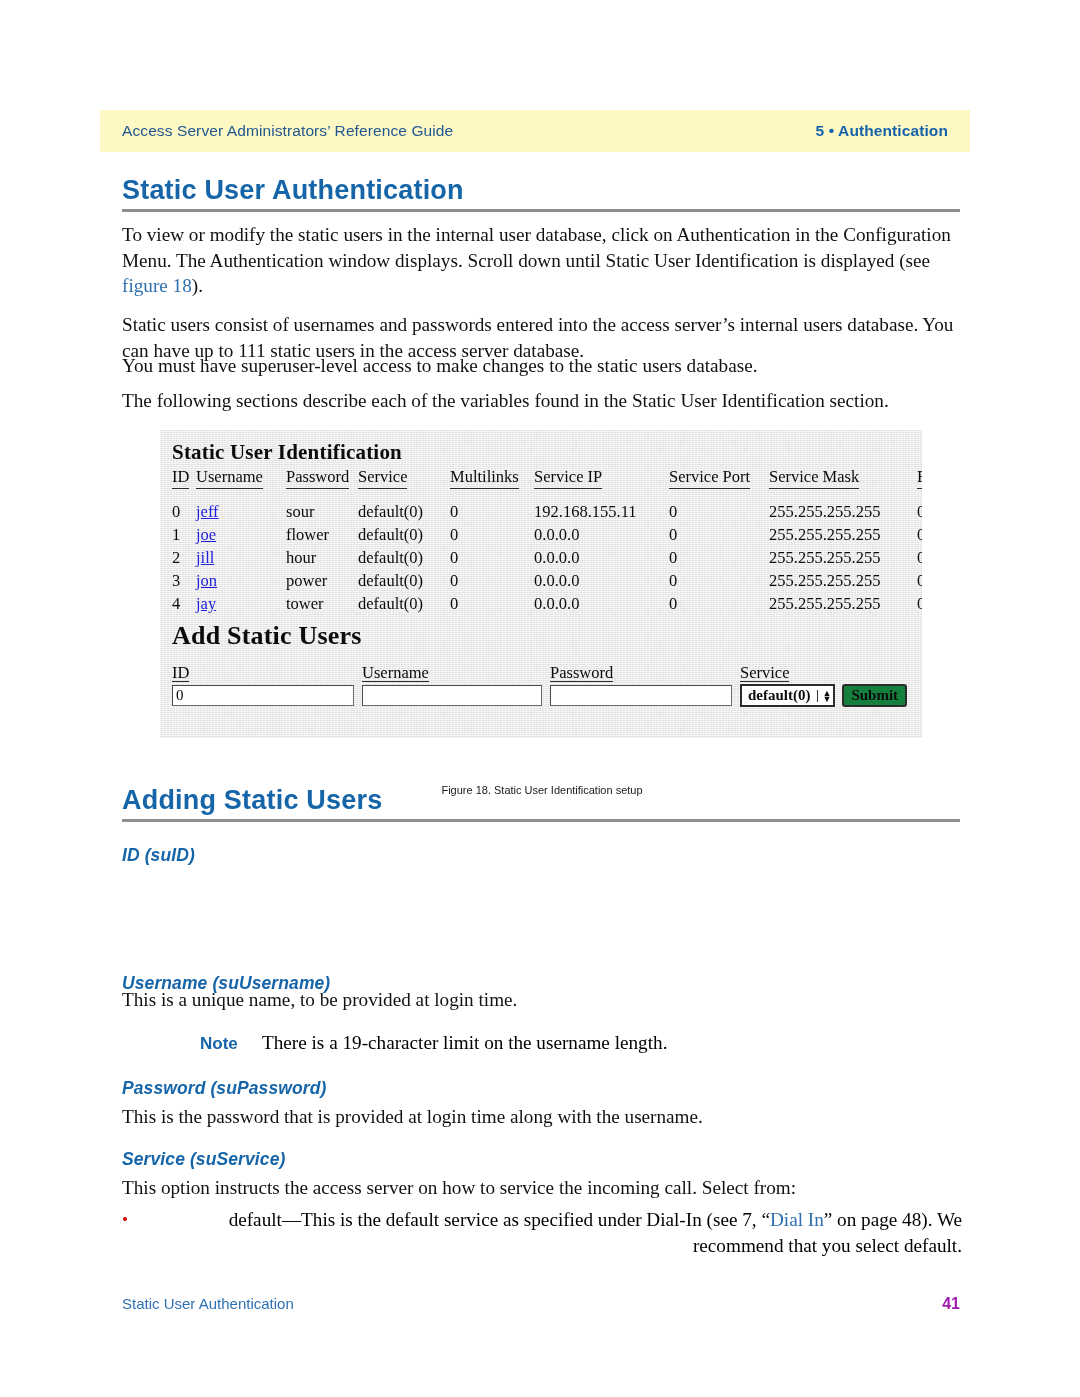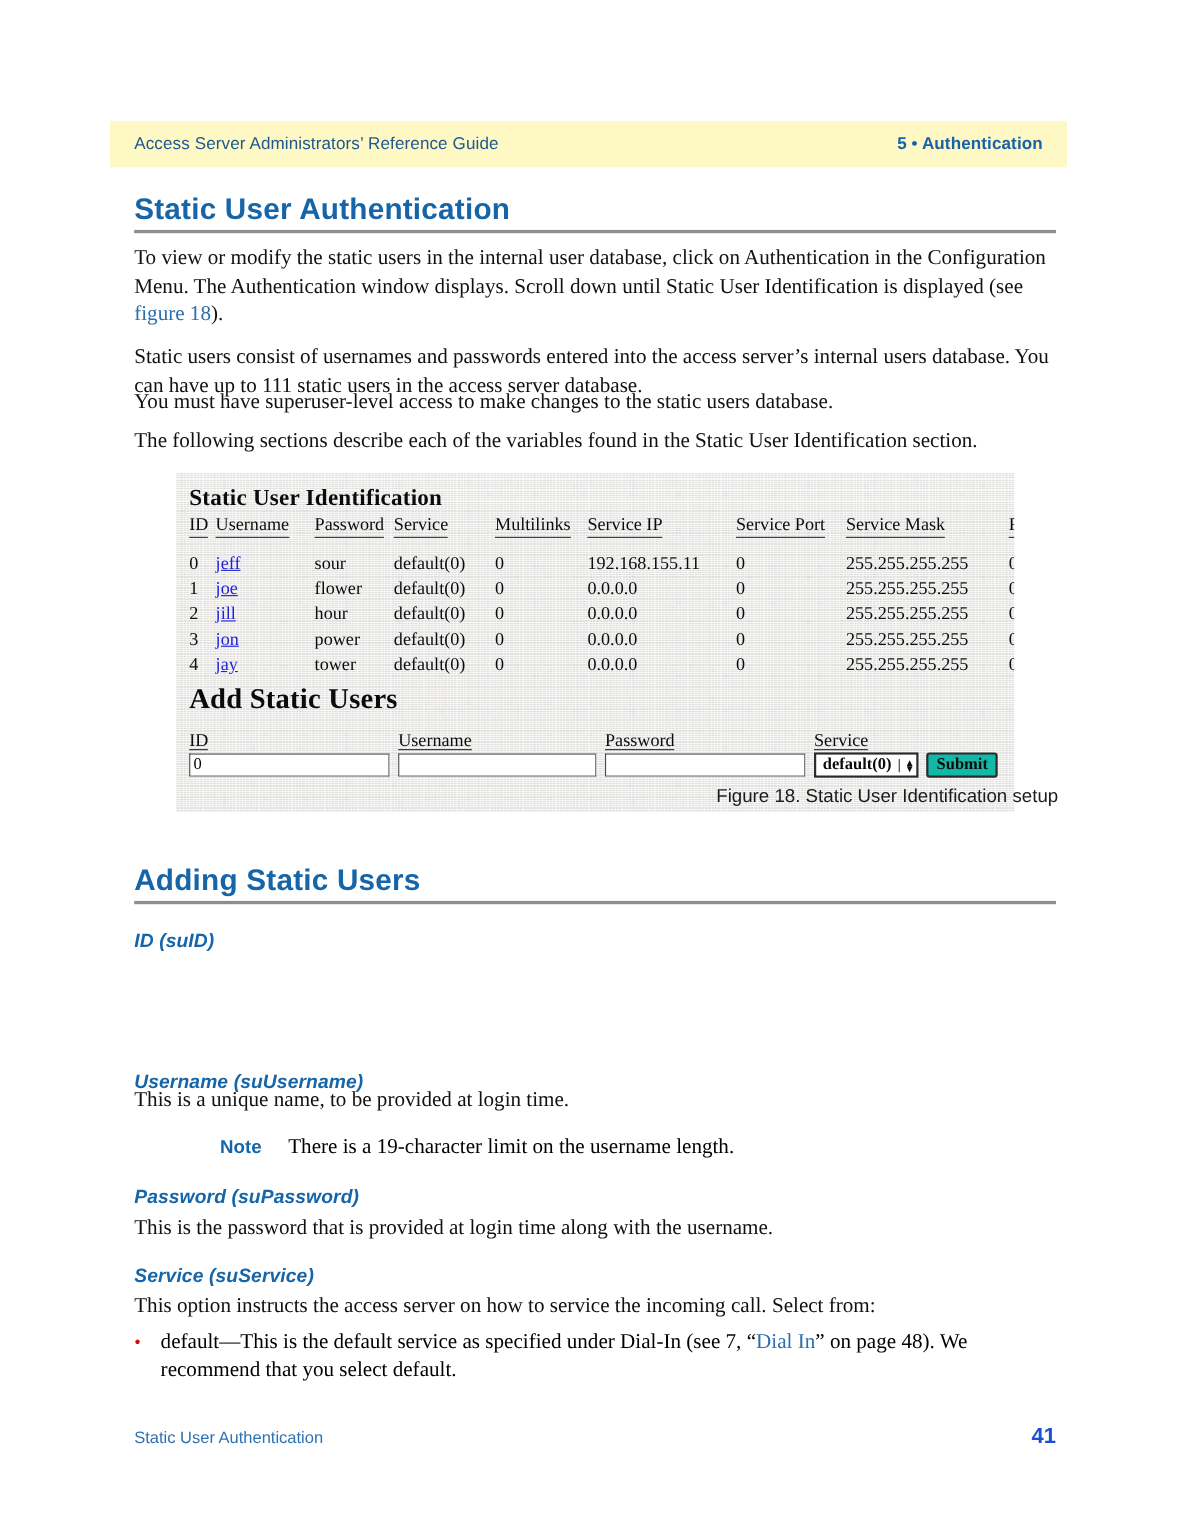--- a/index.html
+++ b/index.html
@@ -124,21 +124,21 @@
     line-height: 25.5px;
     display: flex;
   }
   .bullet-dot {
     color: #cc1111;
     width: 24px;
     flex: 0 0 24px;
     font-size: 17px;
     line-height: 25.5px;
   }
-  .bullet-text { flex: 1 1 auto; }
+  .bullet-text { flex: 1 1 auto; text-align: right; }
 
   
   .figure {
     position: absolute;
     left: 160px;
     top: 430px;
     width: 762px;
     height: 308px;
     background: #f2f0ee;
     overflow: hidden;
@@ -258,65 +258,65 @@
     border-left: 1px solid #3a3a3a;
     display: flex;
     flex-direction: column;
     align-items: center;
     justify-content: center;
     line-height: 6px;
     font-size: 9px;
   }
   .btn {
     height: 23px;
-    background: #14b8a6;
+    background: #15803d;
     border: 2px solid #2b2b2b;
     border-radius: 3px;
     box-sizing: border-box;
     display: flex;
     align-items: center;
     justify-content: center;
     font-family: "Liberation Serif", serif;
     font-weight: bold;
     font-size: 15px;
     padding: 0 7px;
   }
 
   
   .fig-caption {
     position: absolute;
     left: 122px;
-    top: 714px;
+    top: 784px;
     width: 840px;
-    text-align: right;
-    font-family: "Liberation Sans", sans-serif;
-    font-size: 17px;
+    text-align: center;
+    font-family: "Liberation Sans", sans-serif;
+    font-size: 11px;
     color: #1a1a1a;
   }
 
   
   .footer {
     position: absolute;
     left: 122px;
     top: 1295px;
     width: 838px;
     display: flex;
     align-items: baseline;
     justify-content: space-between;
   }
   .footer-left {
     font-family: "Liberation Sans", sans-serif;
     font-size: 15px;
     color: #2f72b2;
   }
   .footer-right {
     font-family: "Liberation Sans", sans-serif;
-    font-size: 20px;
-    font-weight: bold;
-    color: #1d4ed8;
+    font-size: 16px;
+    font-weight: bold;
+    color: #a21caf;
   }
 </style>
 </head>
 <body>
 
 <div class="page">
 
   <div class="header-banner">
     <div class="header-left">Access Server Administrators’ Reference Guide</div>
     <div class="header-right">5 • Authentication</div>

